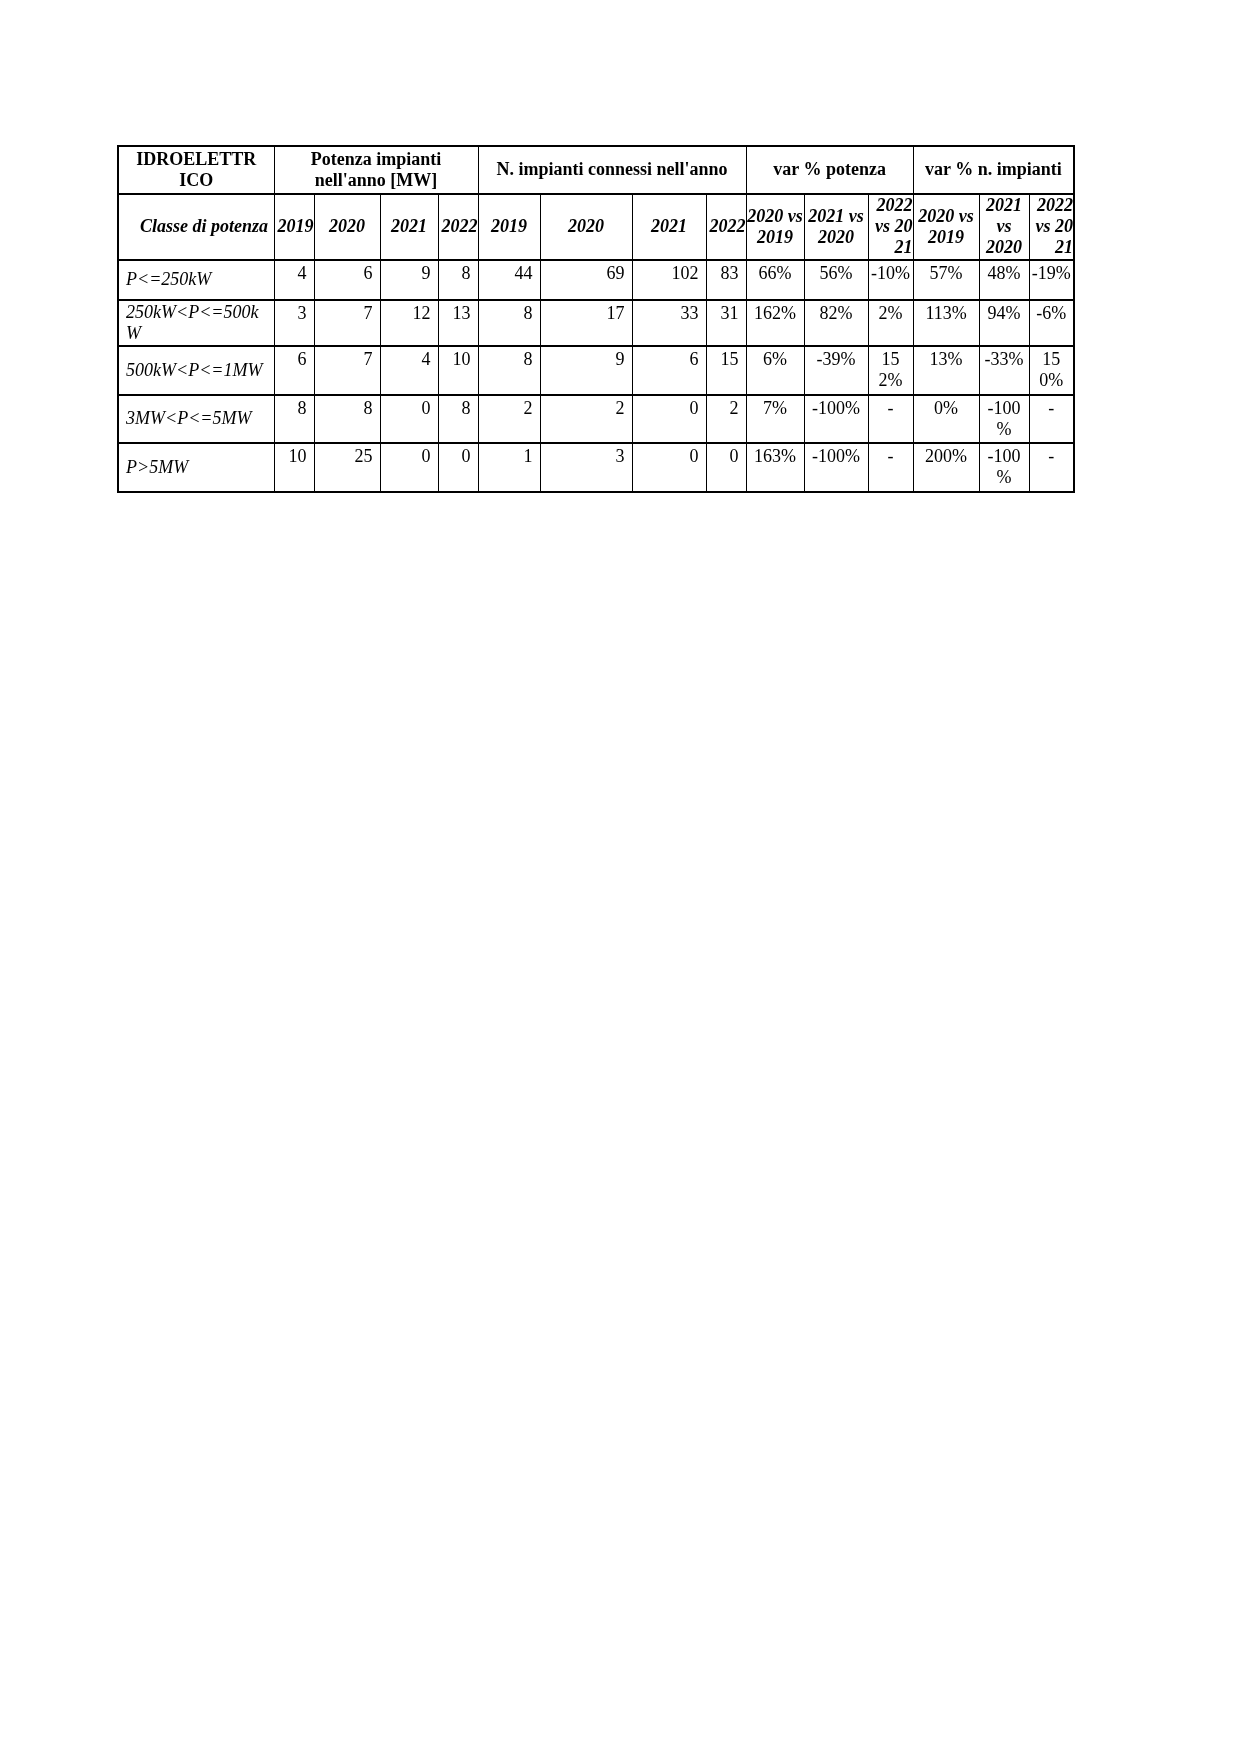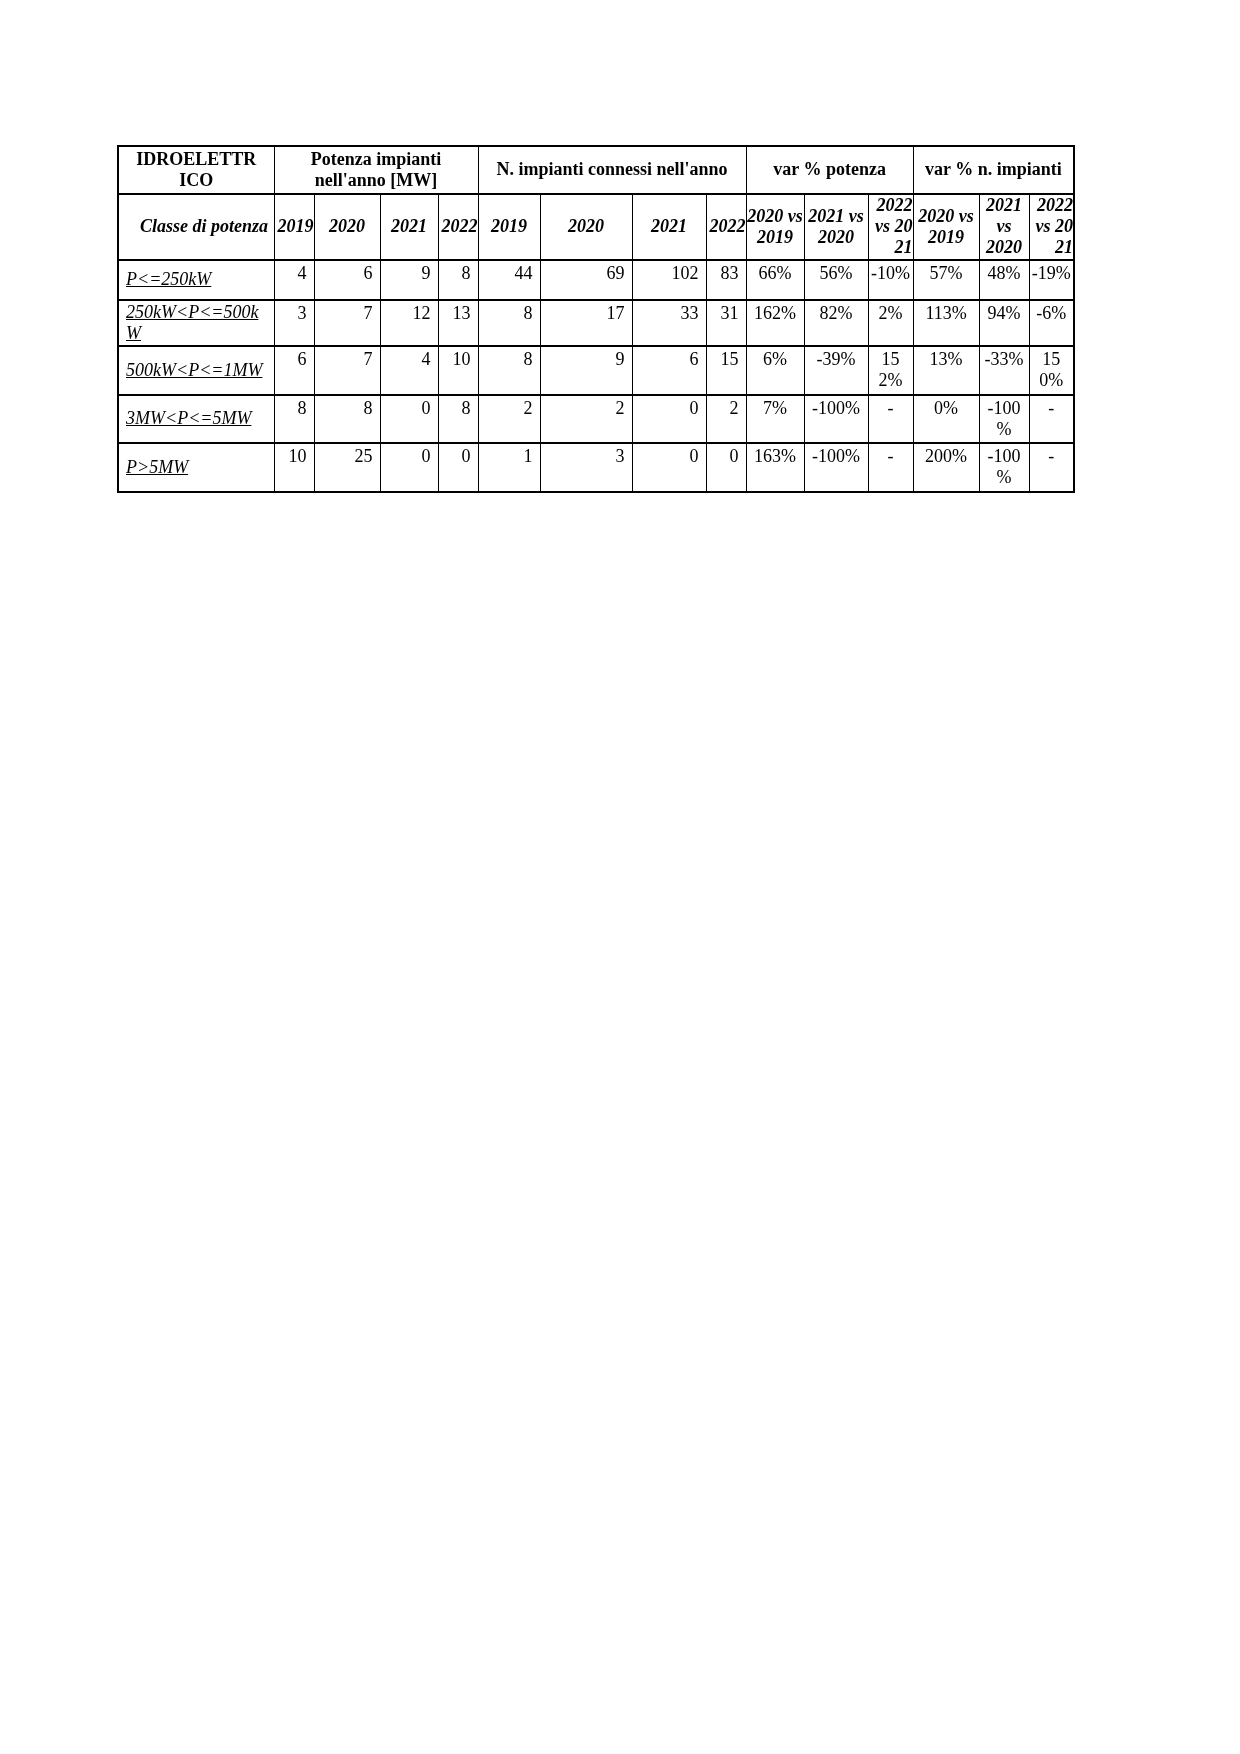--- a/index.html
+++ b/index.html
@@ -32,21 +32,21 @@
     font-weight: bold; font-style: italic; text-align: left; vertical-align: middle;
     padding: 0 4px 0 21px;
   }
   .year-th {
     font-weight: bold; font-style: italic; text-align: center; vertical-align: middle;
     padding: 0;
   }
   .brk { word-break: break-all; text-align: right; }
   td.cell-label {
     font-style: italic; text-align: left; vertical-align: middle;
-    padding: 1px 5px 1px 7px; word-break: break-all; text-decoration: underline;
+    padding: 1px 5px 1px 7px; word-break: break-all;
   }
   td.cell-num {
     text-align: right; vertical-align: top; padding: 2px 7px 2px 2px;
   }
   td.cell-pct {
     text-align: center; vertical-align: top; padding: 2px 2px;
     overflow-wrap: break-word;
   }
 </style>
 </head>

